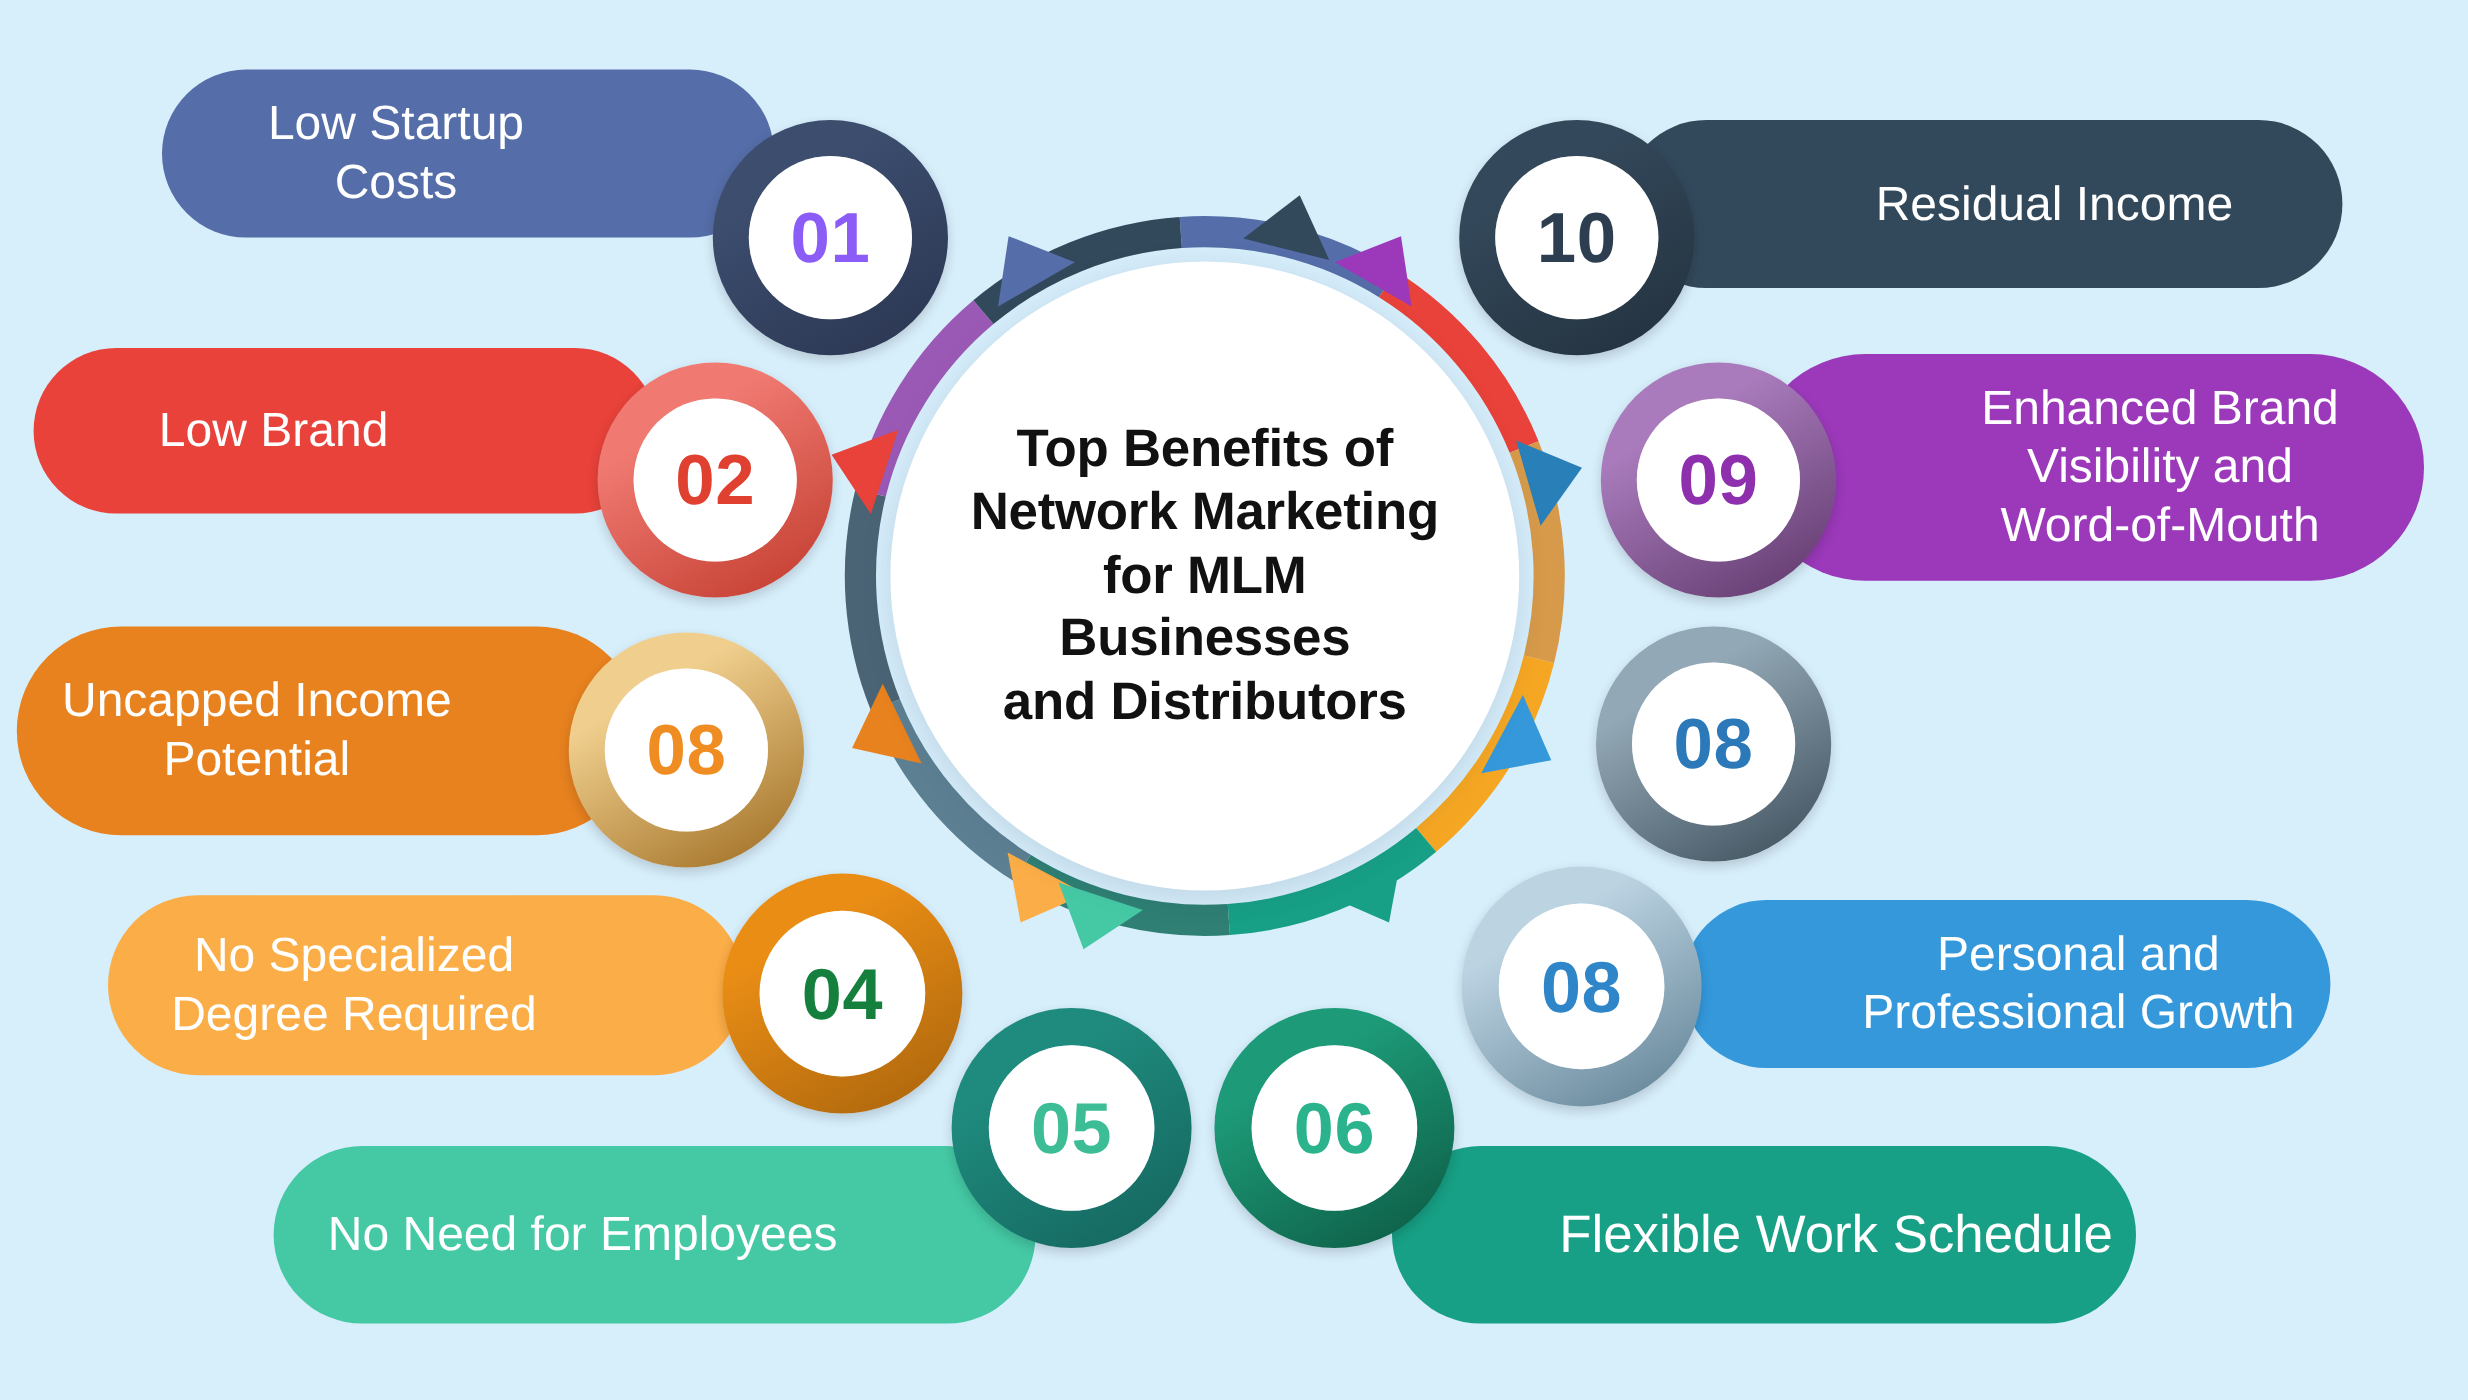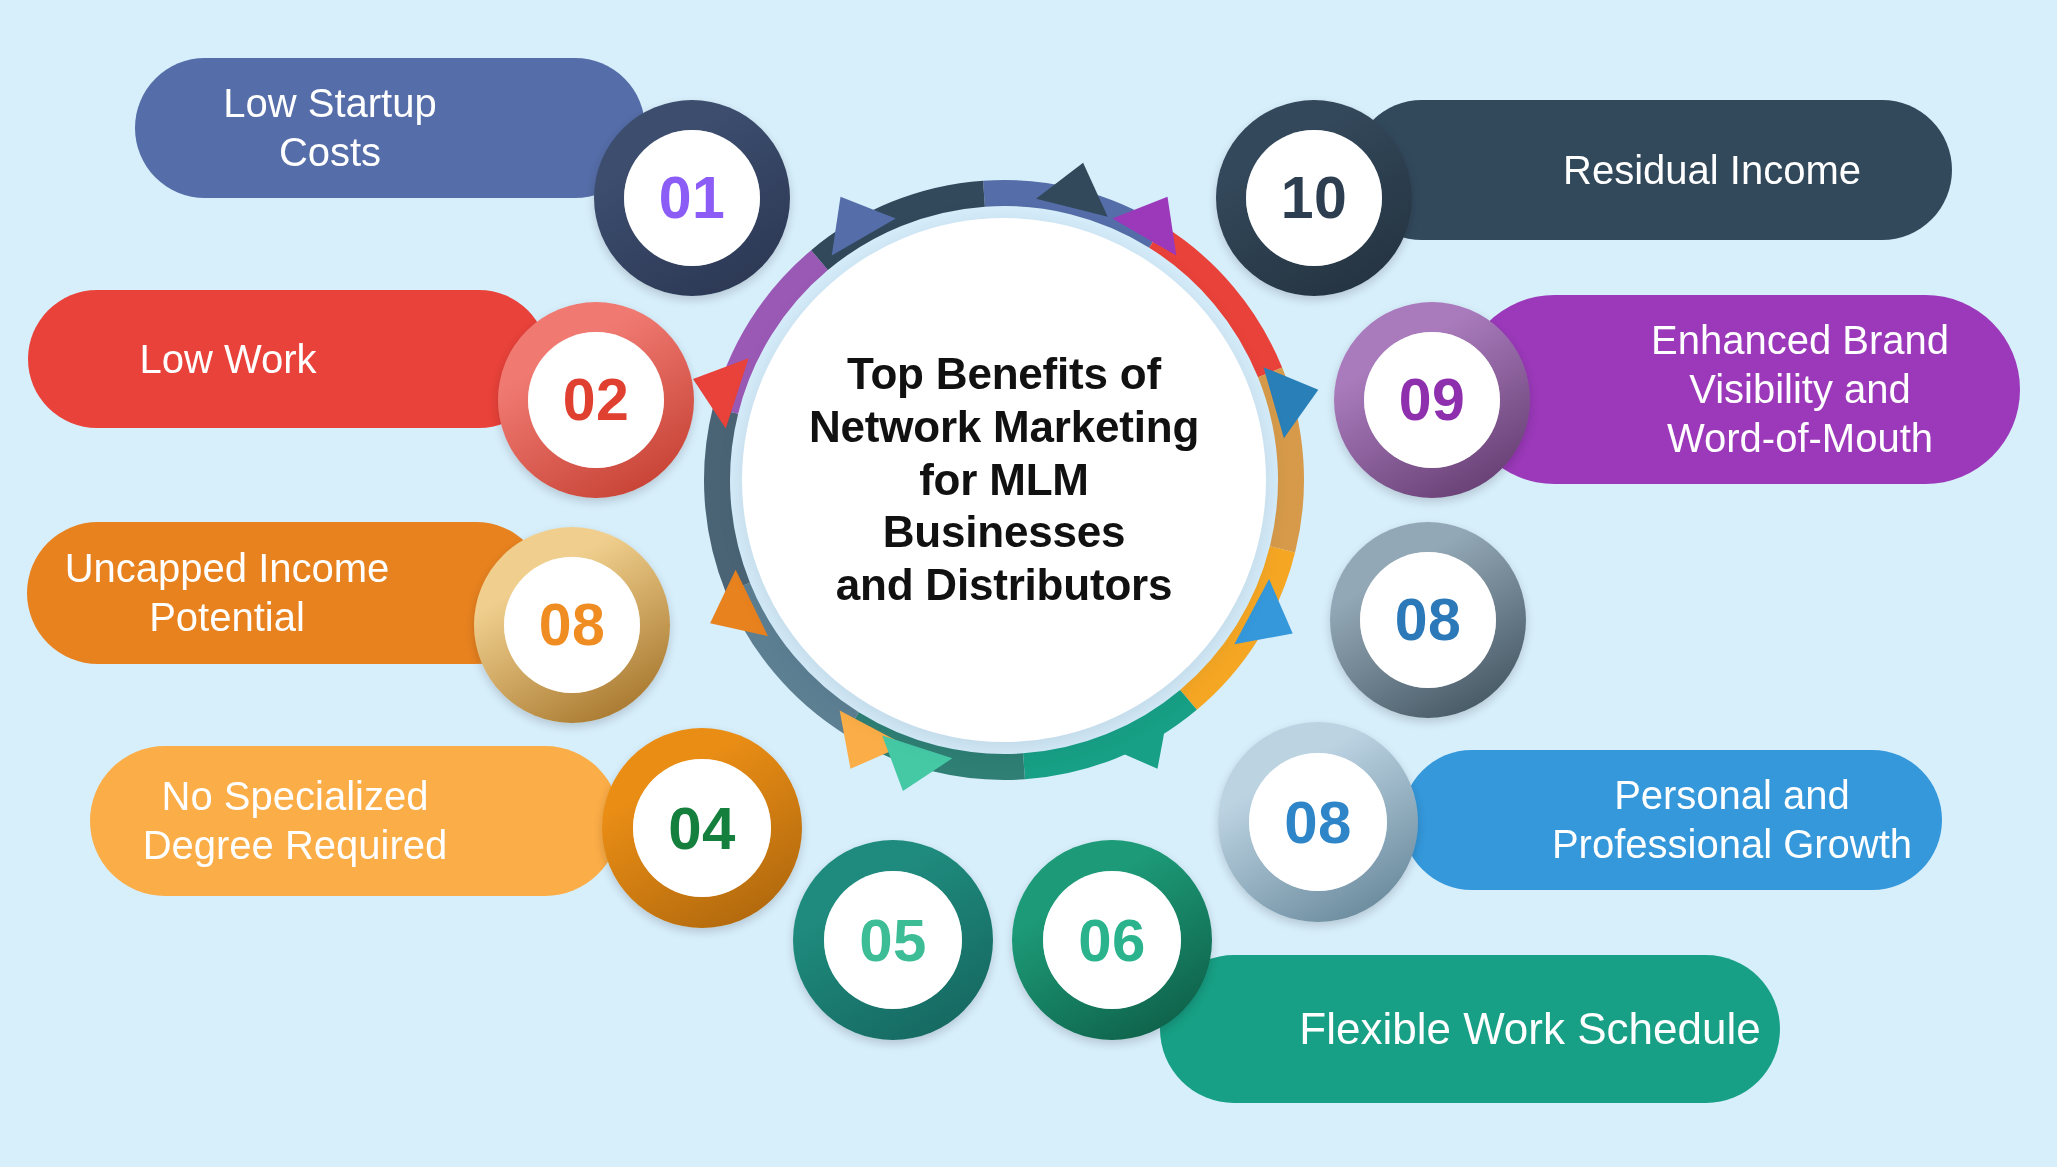--- a/index.html
+++ b/index.html
@@ -103,38 +103,41 @@
   </div>
 
 <div class="pill left" style="left: 135px; top: 58px; width: 510px; height: 140px; background: rgb(85, 109, 168);">
       <span style="white-space: pre-line; font-size: 40px;">Low Startup
 Costs</span>
     </div>
     <div class="numcircle" style="left: 594px; top: 100px; width: 196px; height: 196px; background: linear-gradient(150deg, rgb(60, 77, 110) 0%, rgb(60, 77, 110) 28%, rgb(42, 53, 80) 100%); padding: 30px; box-sizing: border-box;">
       <div class="inner" style="color: #8b5cf6; font-size: 59px;">01</div>
     </div>
     <div class="pill left" style="left: 28px; top: 290px; width: 520px; height: 138px; background: rgb(232, 66, 58);">
-      <span style="white-space: pre-line; font-size: 40px;">Low Work</span>
+      <span style="white-space: pre-line; font-size: 40px;">Low Brand</span>
     </div>
     <div class="numcircle" style="left: 498px; top: 302px; width: 196px; height: 196px; background: linear-gradient(150deg, rgb(240, 122, 114) 0%, rgb(240, 122, 114) 28%, rgb(192, 57, 43) 100%); padding: 30px; box-sizing: border-box;">
       <div class="inner" style="color: rgb(224, 64, 47); font-size: 59px;">02</div>
     </div>
-    <div class="pill left" style="left: 27px; top: 522px; width: 520px; height: 142px; background: rgb(232, 130, 31);">
+    <div class="pill left" style="left: 14px; top: 522px; width: 520px; height: 174px; background: rgb(232, 130, 31);">
       <span style="white-space: pre-line; font-size: 40px;">Uncapped Income
 Potential</span>
     </div>
     <div class="numcircle" style="left: 474px; top: 527px; width: 196px; height: 196px; background: linear-gradient(150deg, rgb(240, 207, 142) 0%, rgb(240, 207, 142) 28%, rgb(156, 106, 31) 100%); padding: 30px; box-sizing: border-box;">
       <div class="inner" style="color: rgb(239, 140, 34); font-size: 59px;">08</div>
     </div>
     <div class="pill left" style="left: 90px; top: 746px; width: 530px; height: 150px; background: rgb(251, 173, 71);">
       <span style="white-space: pre-line; font-size: 40px;">No Specialized
 Degree Required</span>
     </div>
     <div class="numcircle" style="left: 602px; top: 728px; width: 200px; height: 200px; background: linear-gradient(150deg, rgb(233, 141, 21) 0%, rgb(233, 141, 21) 28%, rgb(168, 99, 12) 100%); padding: 31px; box-sizing: border-box;">
       <div class="inner" style="color: #15803d; font-size: 60px;">04</div>
+    </div>
+    <div class="pill " style="left: 228px; top: 955px; width: 635px; height: 148px; background: rgb(69, 201, 165); padding-right: 120px;">
+      <span style="white-space: pre-line; font-size: 40px;">No Need for Employees</span>
     </div>
     <div class="numcircle" style="left: 793px; top: 840px; width: 200px; height: 200px; background: linear-gradient(150deg, rgb(31, 139, 126) 0%, rgb(31, 139, 126) 28%, rgb(20, 99, 92) 100%); padding: 31px; box-sizing: border-box;">
       <div class="inner" style="color: rgb(61, 189, 149); font-size: 60px;">05</div>
     </div>
     <div class="pill " style="left: 1160px; top: 955px; width: 620px; height: 148px; background: rgb(23, 160, 133); padding-left: 120px;">
       <span style="white-space: pre-line; font-size: 44px;">Flexible Work Schedule</span>
     </div>
     <div class="numcircle" style="left: 1012px; top: 840px; width: 200px; height: 200px; background: linear-gradient(150deg, rgb(29, 155, 120) 0%, rgb(29, 155, 120) 28%, rgb(12, 88, 66) 100%); padding: 31px; box-sizing: border-box;">
       <div class="inner" style="color: rgb(42, 179, 140); font-size: 60px;">06</div>
     </div>

